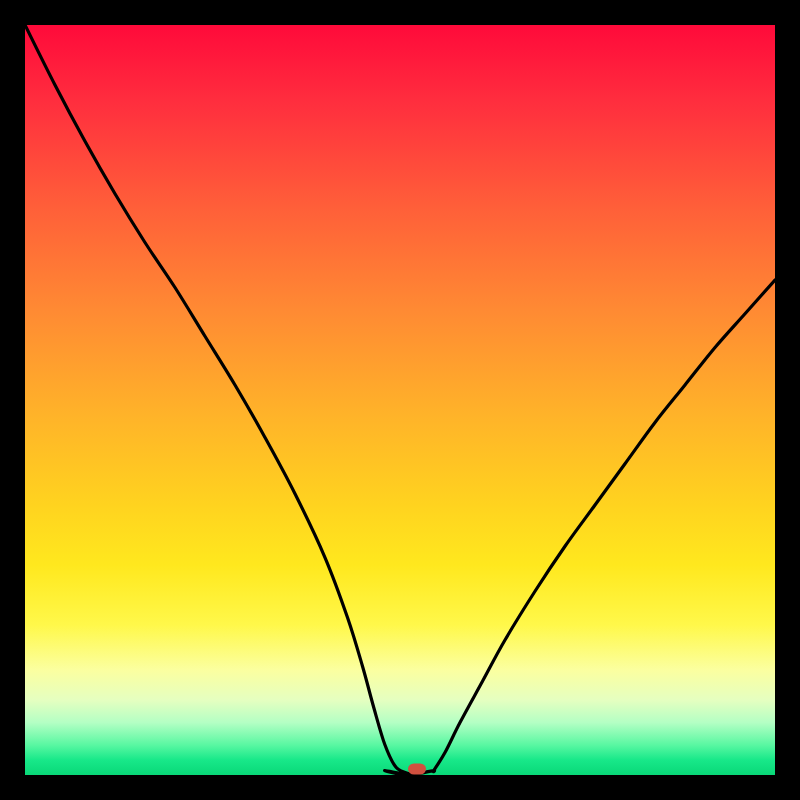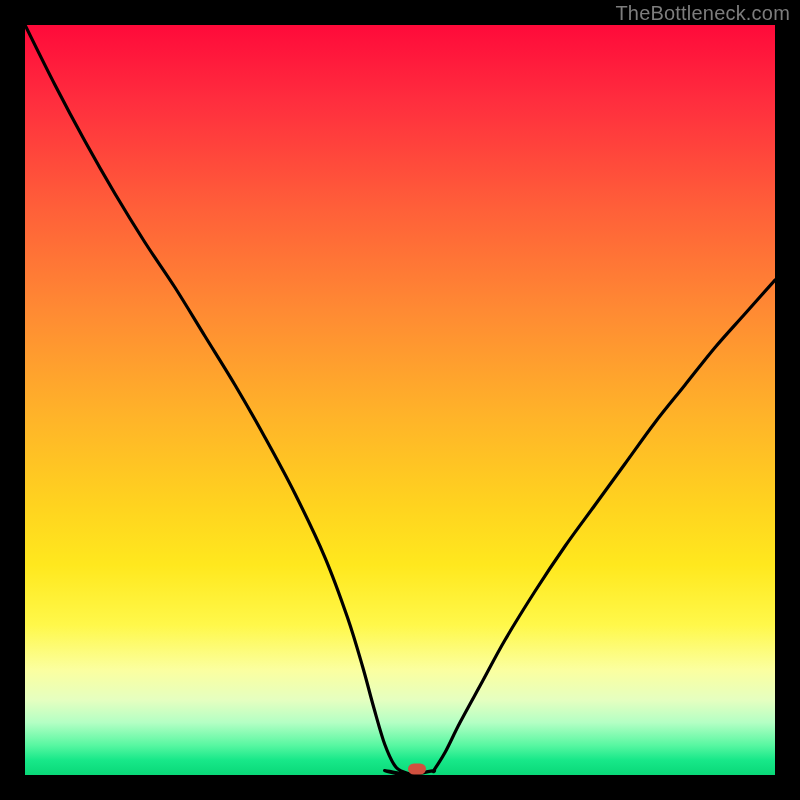--- a/index.html
+++ b/index.html
@@ -69,21 +69,20 @@
     color: #7d7d7d;
     font-size: 20px;
     letter-spacing: 0.2px;
     font-weight: 500;
   }
 </style>
 </head>
 <body>
 
 <div class="frame">
-  <div class="watermark">TheBottleneck.com</div>
 
   <div class="plot">
     <div class="gradient"></div>
 
     <svg class="curve" viewBox="0 0 750 750" preserveAspectRatio="none">
       <path fill="none" stroke="#000" stroke-width="3.2" stroke-linecap="round" stroke-linejoin="round" d="M 0.00 0.00 C 5.00 10.00, 20.00 40.63, 30.00 60.00 C 40.00 79.38, 50.00 98.13, 60.00 116.25 C 70.00 134.38, 80.00 151.88, 90.00 168.75 C 100.00 185.63, 110.00 201.88, 120.00 217.50 C 130.00 233.13, 140.00 246.88, 150.00 262.50 C 160.00 278.13, 170.00 295.00, 180.00 311.25 C 190.00 327.50, 200.00 343.13, 210.00 360.00 C 220.00 376.88, 230.00 394.38, 240.00 412.50 C 250.00 430.63, 260.00 448.75, 270.00 468.75 C 280.00 488.75, 291.25 511.88, 300.00 532.50 C 308.75 553.13, 316.25 574.38, 322.50 592.50 C 328.75 610.63, 333.13 626.25, 337.50 641.25 C 341.88 656.25, 345.00 669.38, 348.75 682.50 C 352.50 695.63, 356.25 710.00, 360.00 720.00 C 363.75 730.00, 366.88 737.50, 371.25 742.50 C 375.63 747.50, 388.13 749.50, 386.25 750.00 C 384.38 750.50, 362.50 745.75, 360.00 745.50 C 357.50 745.25, 367.50 747.88, 371.25 748.50 C 375.00 749.13, 378.75 749.25, 382.50 749.25 C 386.25 749.25, 389.38 749.13, 393.75 748.50 C 398.13 747.88, 406.25 746.00, 408.75 745.50 C 411.25 745.00, 406.88 748.50, 408.75 745.50 C 410.63 742.50, 415.63 735.50, 420.00 727.50 C 424.38 719.50, 428.75 709.38, 435.00 697.50 C 441.25 685.63, 450.00 670.00, 457.50 656.25 C 465.00 642.50, 471.25 630.00, 480.00 615.00 C 488.75 600.00, 500.00 581.88, 510.00 566.25 C 520.00 550.63, 530.00 535.63, 540.00 521.25 C 550.00 506.88, 560.00 493.75, 570.00 480.00 C 580.00 466.25, 590.00 452.50, 600.00 438.75 C 610.00 425.00, 620.00 410.63, 630.00 397.50 C 640.00 384.38, 650.00 372.50, 660.00 360.00 C 670.00 347.50, 680.00 334.38, 690.00 322.50 C 700.00 310.63, 710.00 300.00, 720.00 288.75 C 730.00 277.50, 745.00 260.63, 750.00 255.00"></path>
     </svg>
 
     <div class="marker" style="left: 392.25px; top: 744px;"></div>
   </div>

